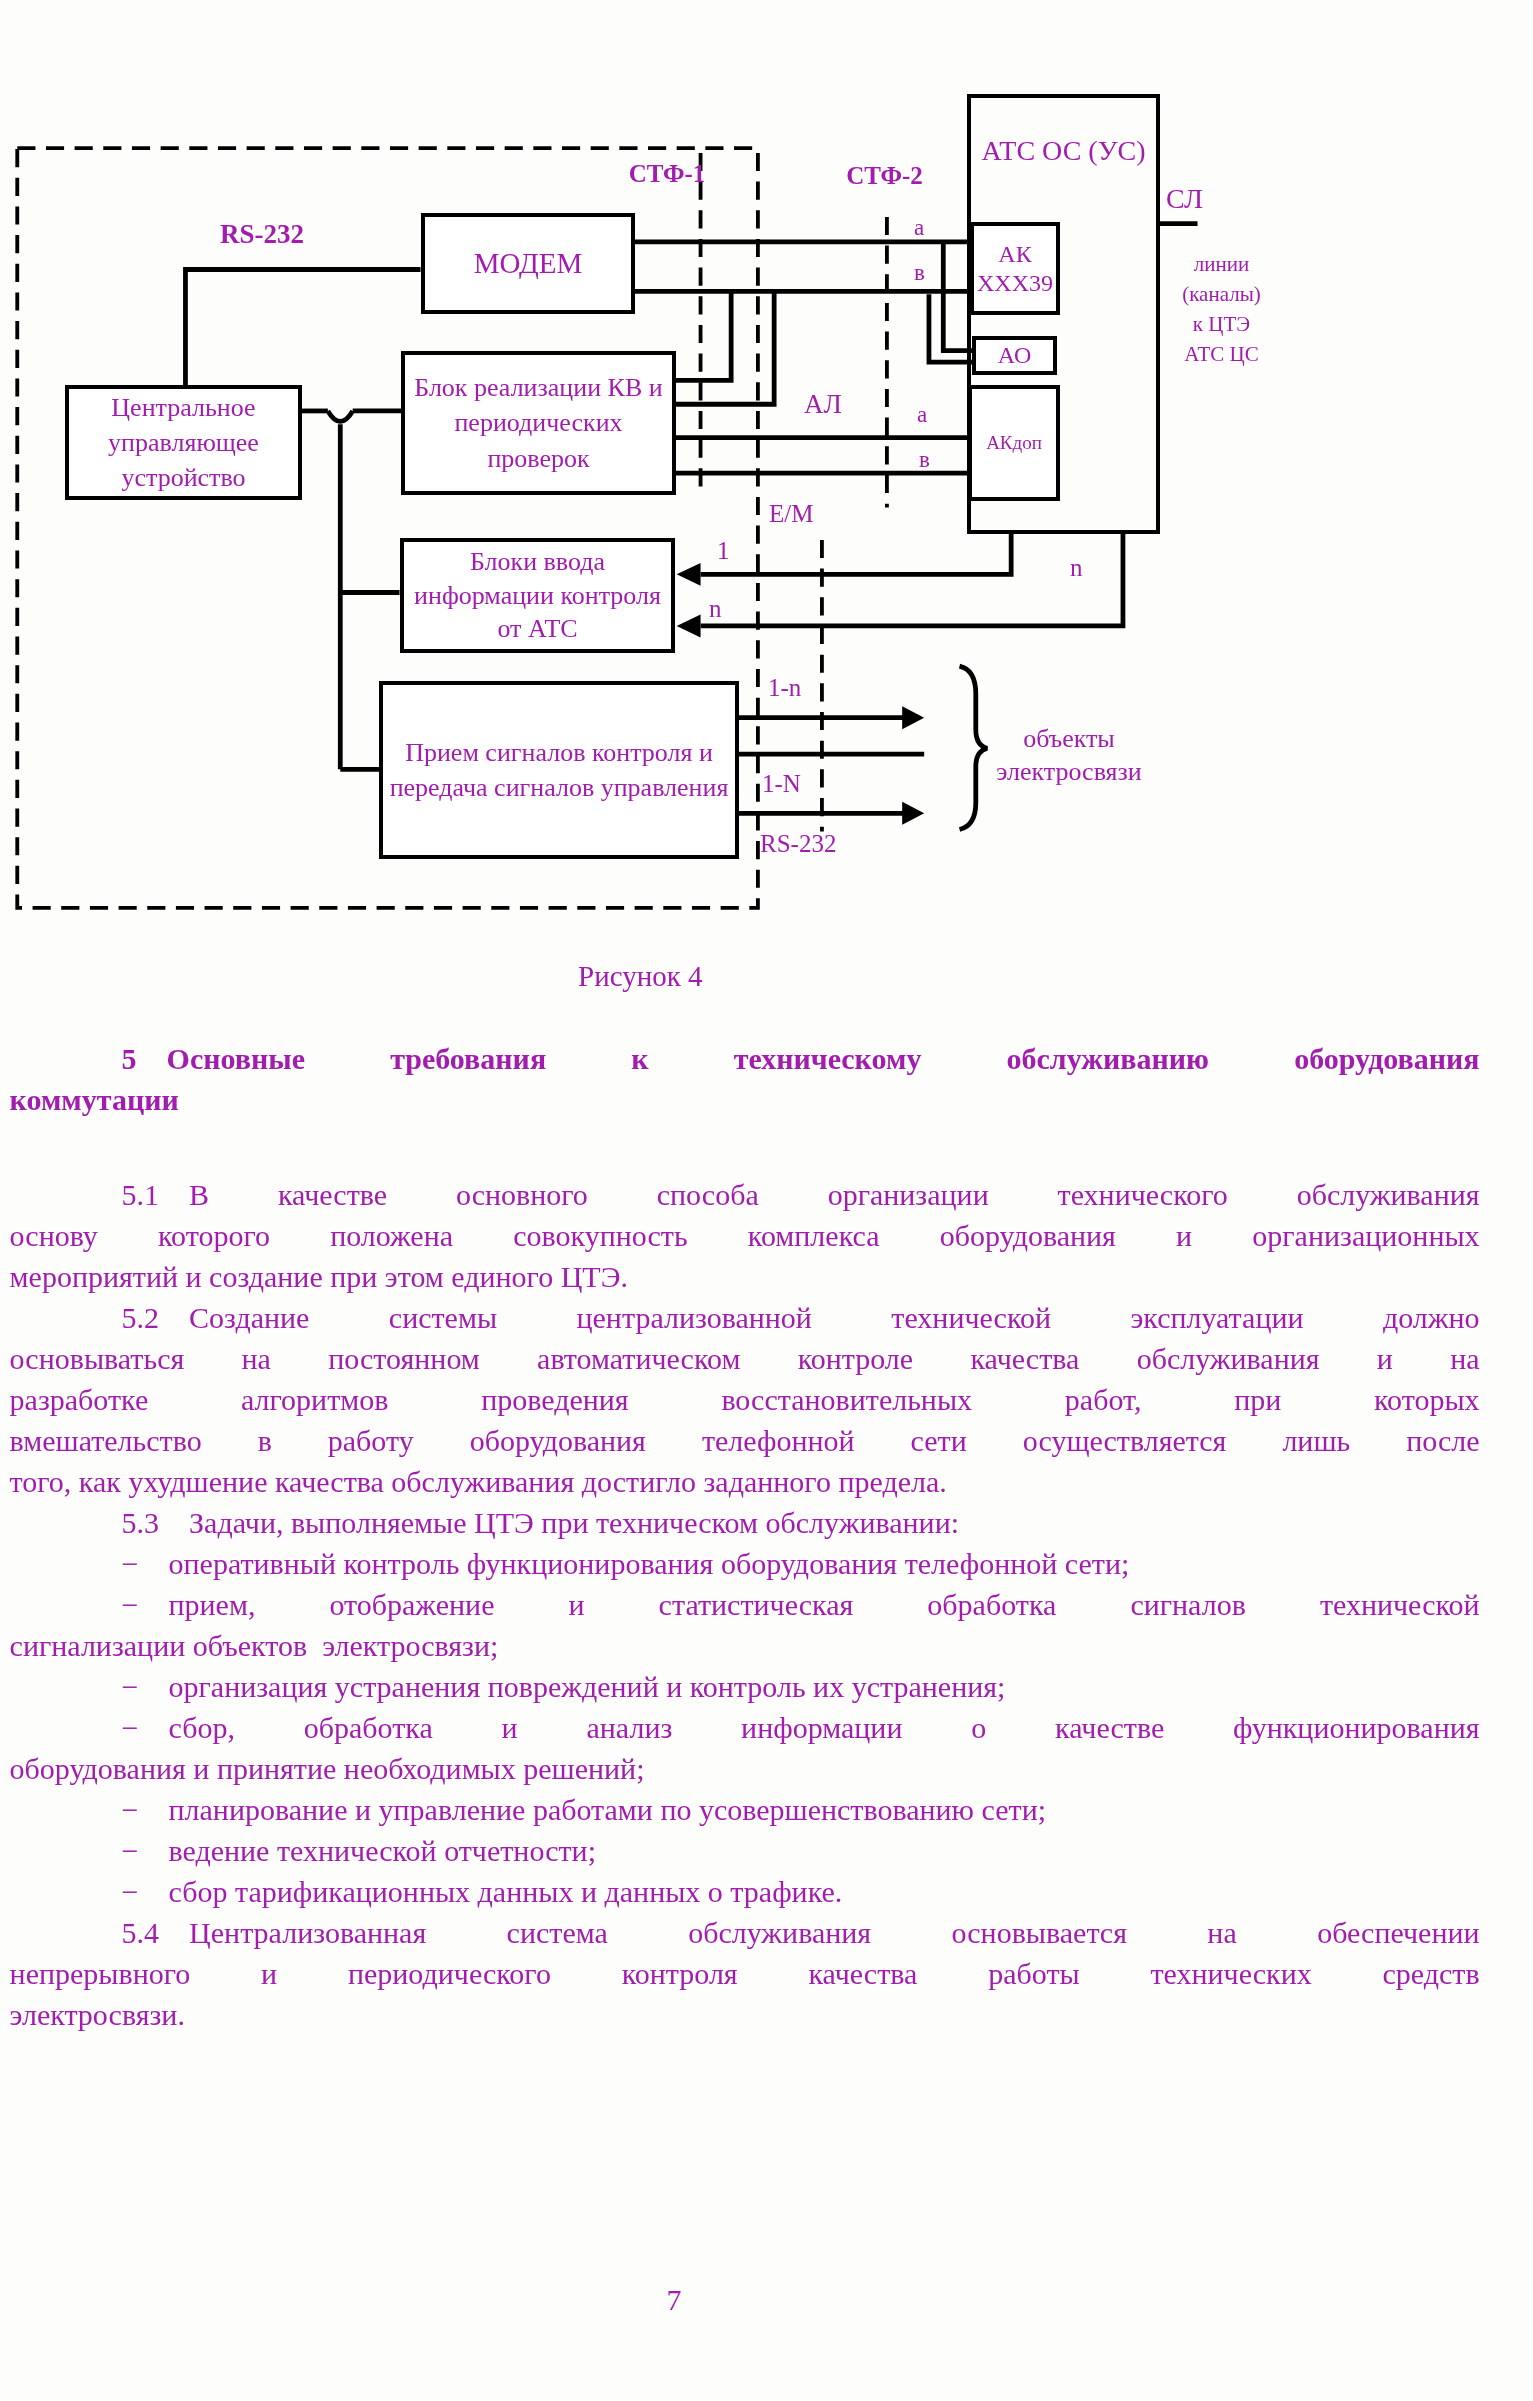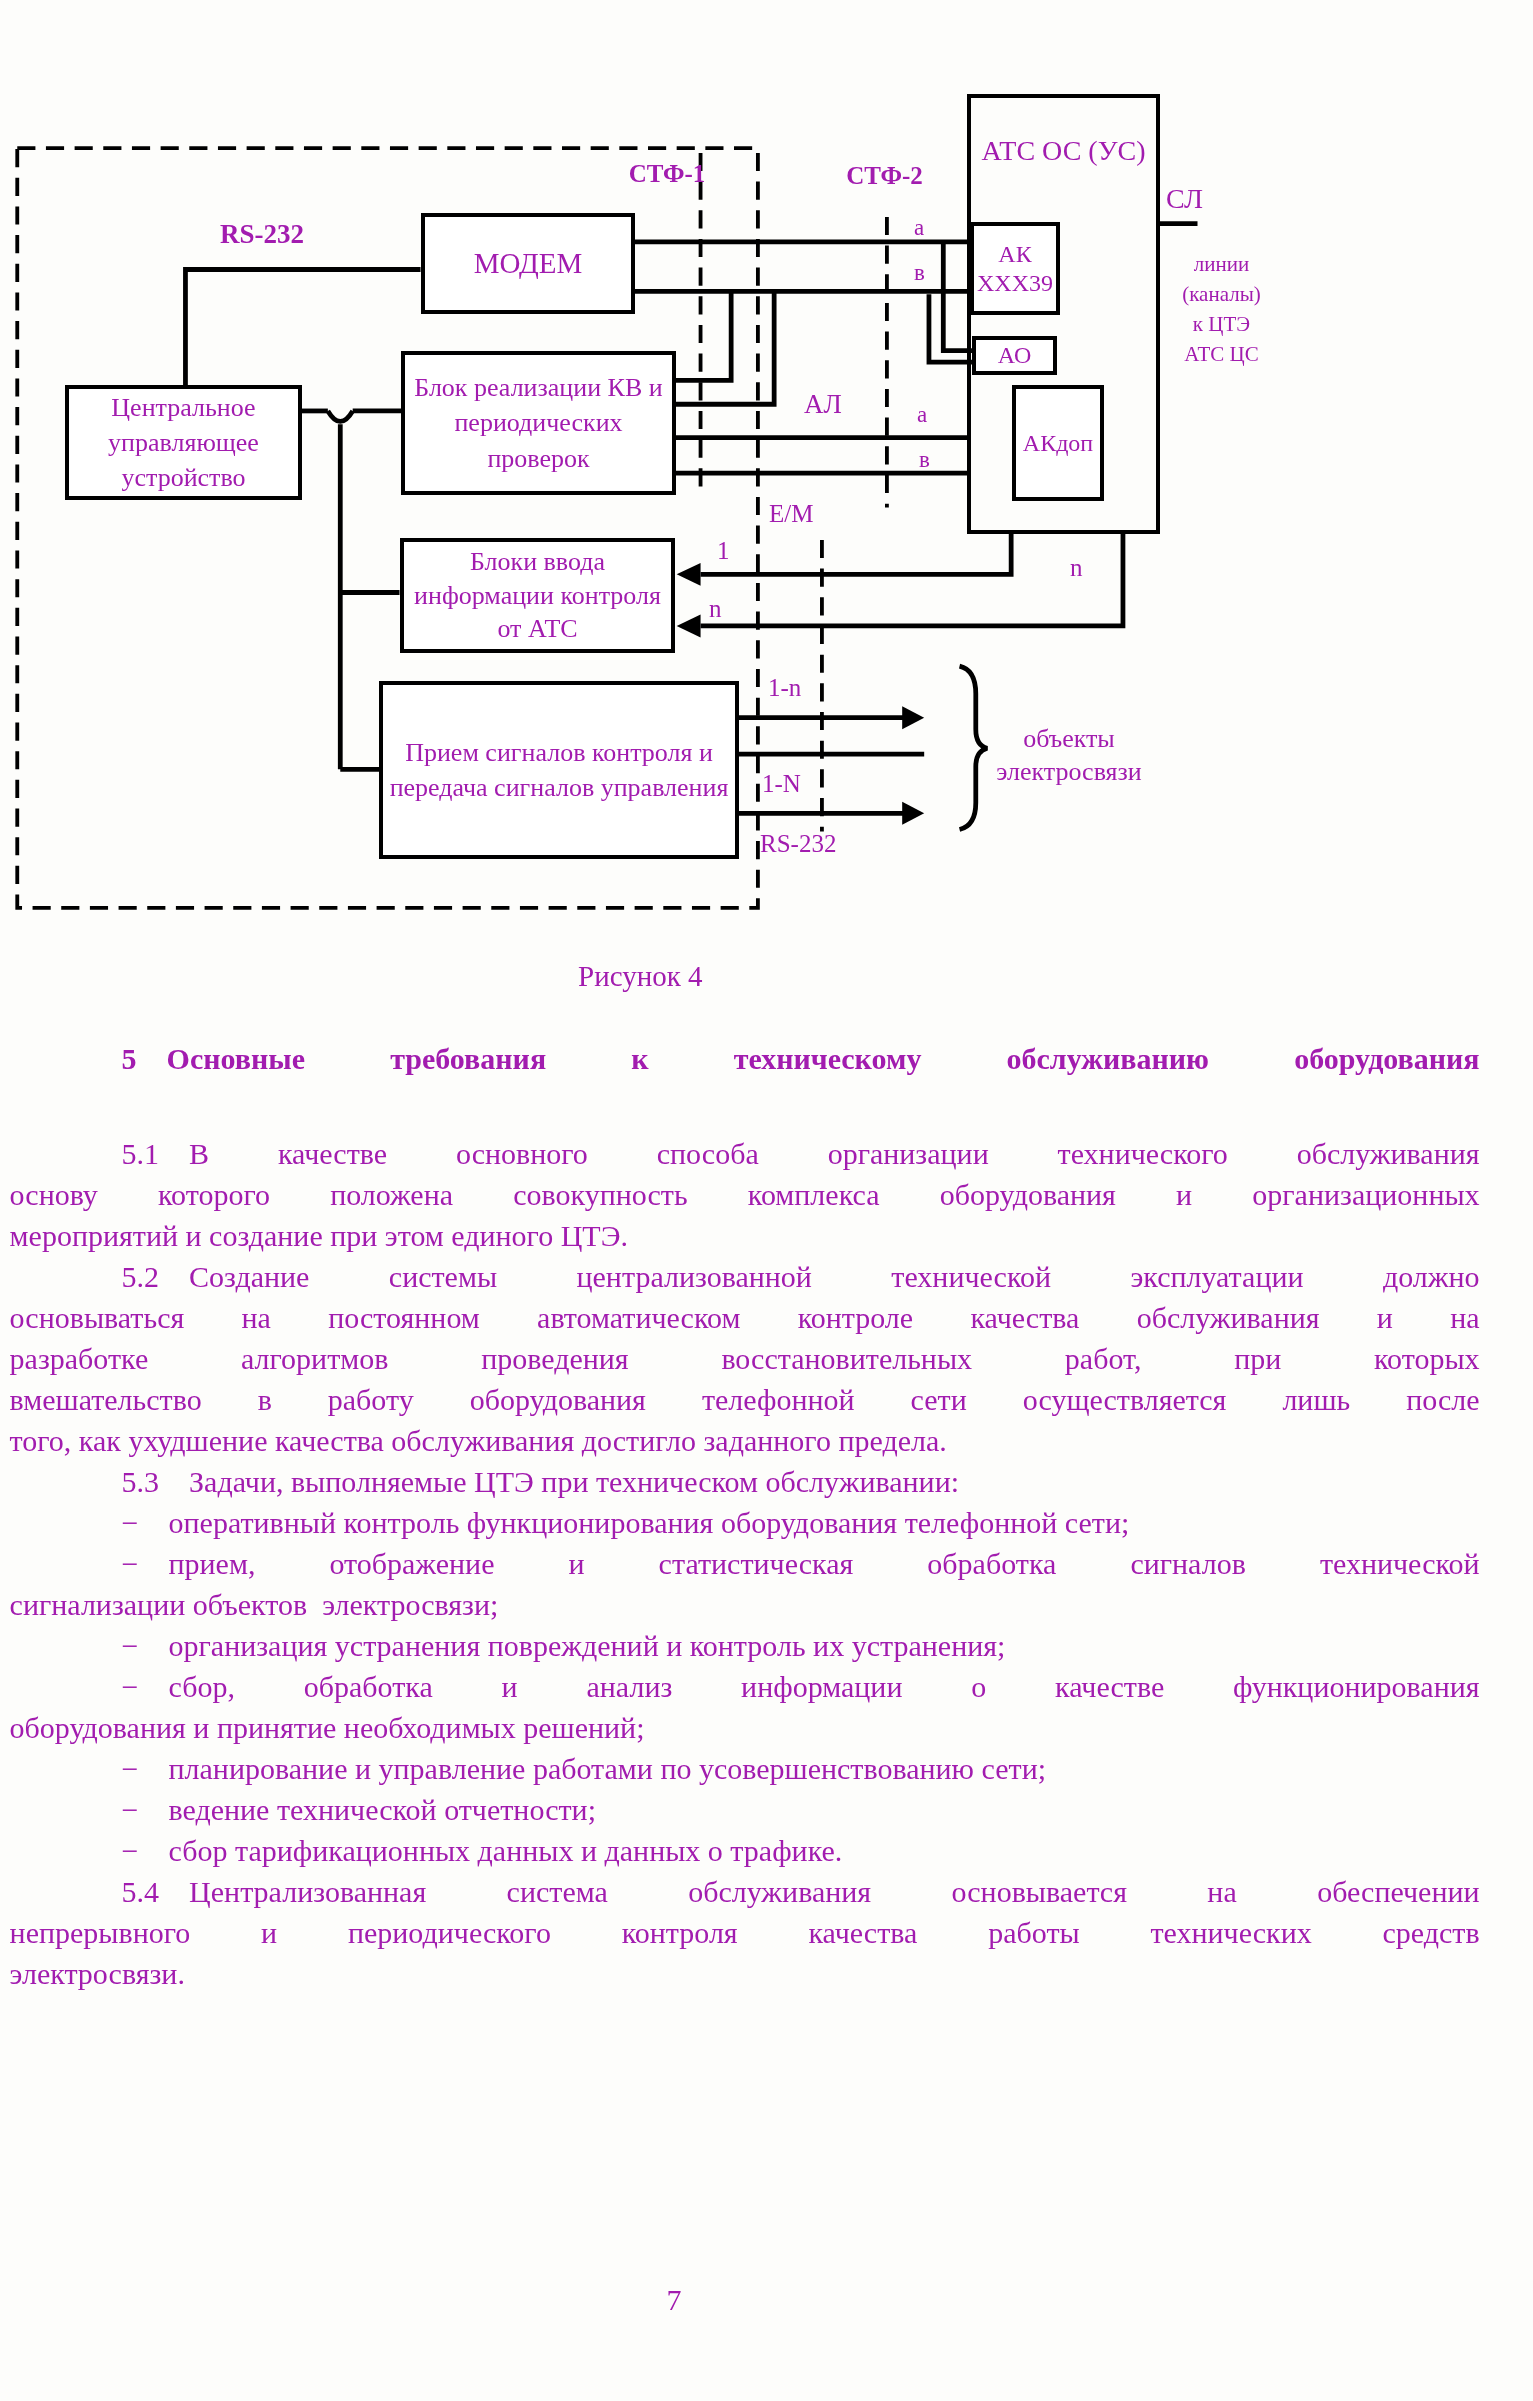--- a/index.html
+++ b/index.html
@@ -81,21 +81,21 @@
   <div class="dbox" style="left:401px;top:351px;width:275px;height:144px;">Блок реализации КВ и периодических проверок</div>
 
   <div class="dbox" style="left:400px;top:538px;width:275px;height:115px;line-height:1.3;">Блоки ввода информации контроля от АТС</div>
 
   <div class="dbox" style="left:379px;top:681px;width:360px;height:178px;">Прием сигналов контроля и передача сигналов управления</div>
 
   <div class="dbox" style="left:970px;top:222px;width:90px;height:93px;font-size:24px;line-height:1.2;">АК ХХХ39</div>
 
   <div class="dbox" style="left:972px;top:336px;width:85px;height:39px;font-size:24px;">АО</div>
 
-  <div class="dbox" style="left:1012px;top:385px;width:92px;height:116px;font-size:24px;">АКдоп</div>
+  <div class="dbox" style="left:968px;top:385px;width:92px;height:116px;font-size:19px;">АКдоп</div>
 
   <div class="dlabel b center" style="left:619px;top:159px;width:96px;">СТФ-1</div>
   <div class="dlabel b center" style="left:835px;top:161px;width:99px;">СТФ-2</div>
   <div class="dlabel b" style="left:220px;top:218px;font-size:27px;">RS-232</div>
   <div class="dlabel" style="left:1166px;top:182px;font-size:28px;">СЛ</div>
   <div class="dlabel center" style="left:1164px;top:249px;width:115px;font-size:21px;line-height:30px;">линии
 (каналы)
 к ЦТЭ
 АТС ЦС</div>
   <div class="dlabel" style="left:804px;top:388px;font-size:27px;">АЛ</div>
@@ -115,20 +115,21 @@
   <div class="dlabel" style="left:760px;top:829px;">RS-232</div>
 
   <div class="dlabel center" style="left:983px;top:723px;width:172px;font-size:26px;line-height:32.5px;">объекты
 электросвязи</div>
 
 
   <div class="dlabel" style="left:578px;top:959px;font-size:29px;">Рисунок 4</div>
 
   <div class="bodytext">
     <div class="line ind just b">5  Основные требования к техническому обслуживанию оборудования</div>
+    <div class="line b">коммутации</div>
     <div class="spacer"></div>
 
     <div>
       <div class="line ind just">5.1  В качестве основного способа организации технического обслуживания</div>
       <div class="line just">основу которого положена совокупность комплекса оборудования и организационных</div>
       <div class="line">мероприятий и создание при этом единого ЦТЭ.</div>
     </div>
 
     <div>
       <div class="line ind just">5.2  Создание системы централизованной технической эксплуатации должно</div>

